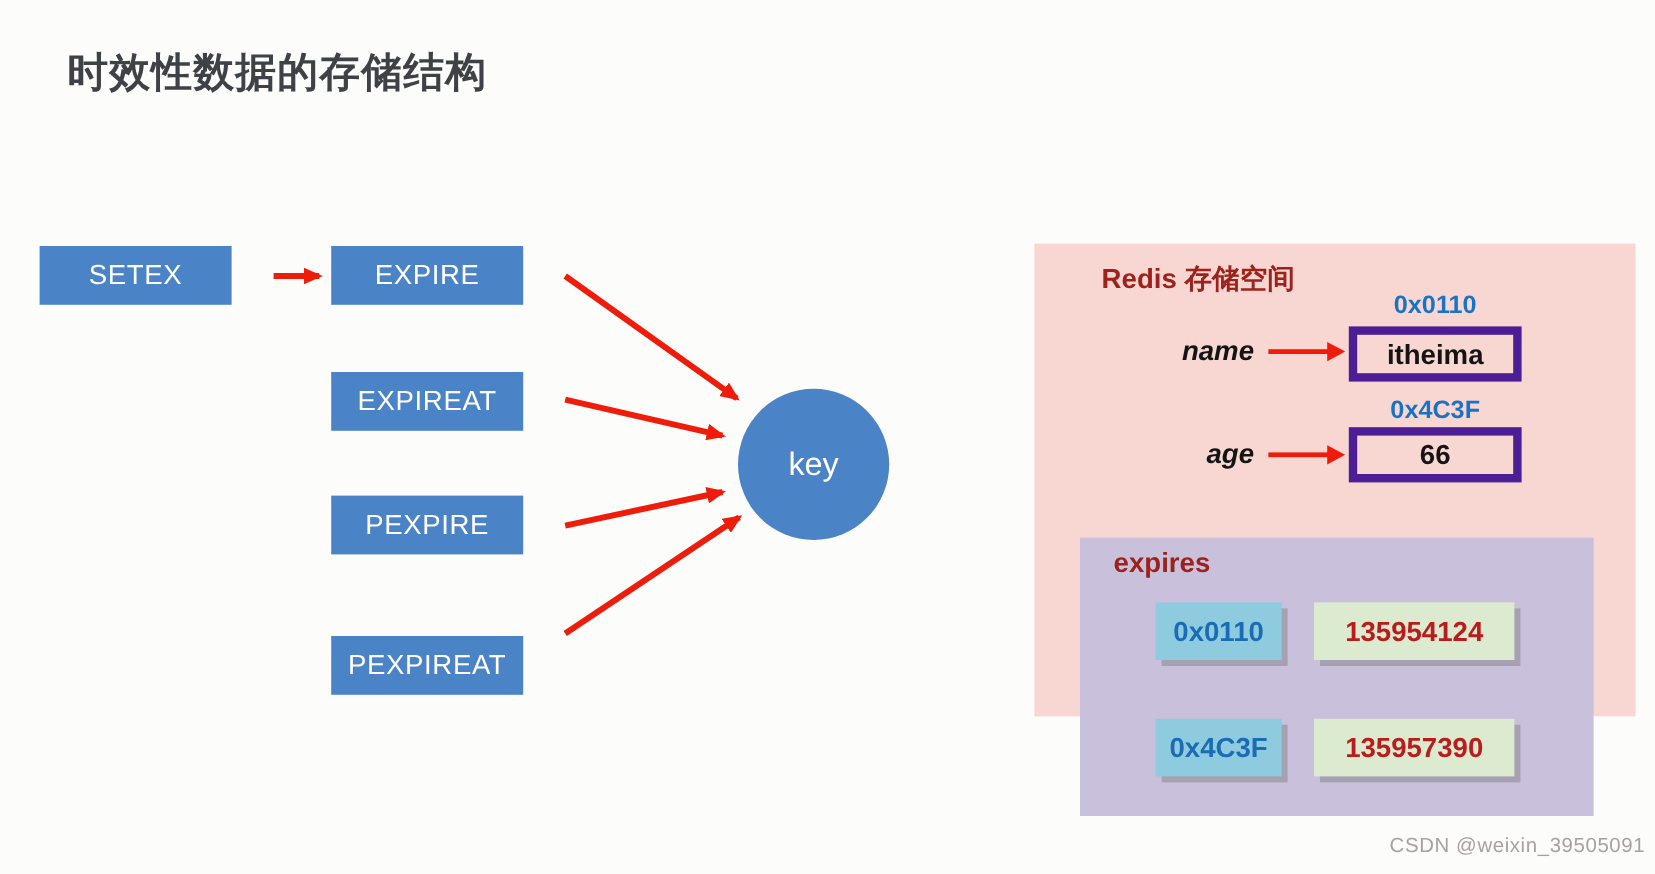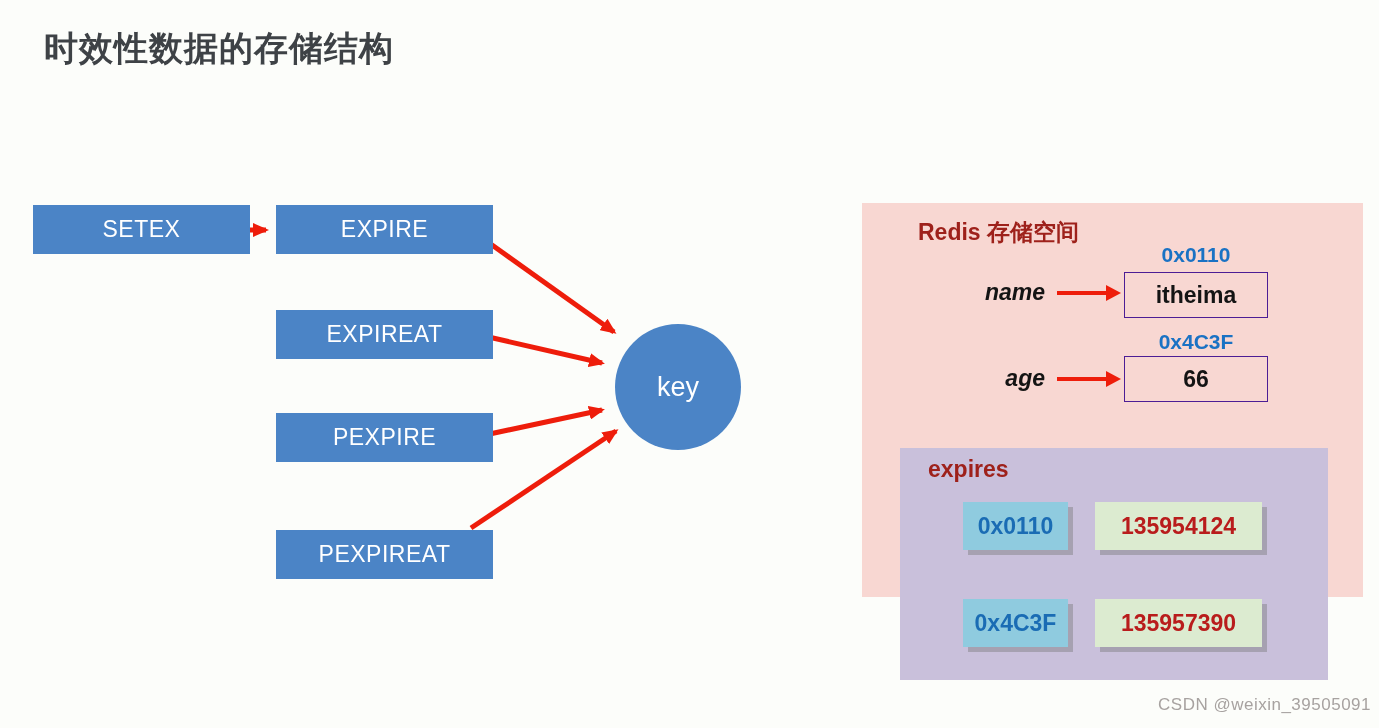--- a/index.html
+++ b/index.html
@@ -7,31 +7,31 @@
     width: 1379px; height: 728px;
     background: #fcfdfa;
     font-family: "Liberation Sans", "DejaVu Sans", sans-serif;
     overflow: hidden;
   }
   .stage { position: relative; width: 1379px; height: 728px; }
 
   .page-title {
     position: absolute; left: 40px; top: 22px;
     font-size: 34px; font-weight: bold; color: #3e4246;
-    letter-spacing: 1px; margin: 4px;
+    letter-spacing: 1px; margin: 16px;
   }
 
   
   .flow-arrows {
     position: absolute; left: 0; top: 0;
     width: 1379px; height: 728px;
     pointer-events: none;
   }
   .cmd-box {
-    position: absolute; width: 217px; height: 49px;
+    position: absolute; width: 160px; height: 49px;
     background: #4b84c6; color: #ffffff;
     display: flex; align-items: center; justify-content: center;
     font-size: 23px; letter-spacing: 0.5px;
   }
   .box-setex     { left: 33px;  top: 205px; }
   .box-expire    { left: 276px; top: 205px; }
   .box-expireat  { left: 276px; top: 310px; }
   .box-pexpire   { left: 276px; top: 413px; }
   .box-pexpireat { left: 276px; top: 518px; margin-top: 12px; }
 
@@ -60,21 +60,21 @@
   .addr-name { left: 262px; top: 40px; }
   .addr-age  { left: 262px; top: 127px; }
   .kv-label {
     position: absolute; width: 90px; text-align: right;
     font-size: 23px; font-weight: bold; color: #141414; font-style: italic;
   }
   .kv-name { left: 93px; top: 76px; }
   .kv-age  { left: 93px; top: 162px; }
   .val-box {
     position: absolute; left: 262px; width: 144px; height: 46px;
-    box-sizing: border-box; border: 1px solid #4c1d95;
+    box-sizing: border-box; border: 7px solid #4c1d95;
     display: flex; align-items: center; justify-content: center;
     font-size: 23px; font-weight: bold; color: #141414;
   }
   .val-name { top: 69px; }
   .val-age  { top: 153px; text-align: right; }
 
   .h-arrow {
     position: absolute; width: 50px; height: 4px; background: #ee1d0b;
   }
   .h-arrow::after {

